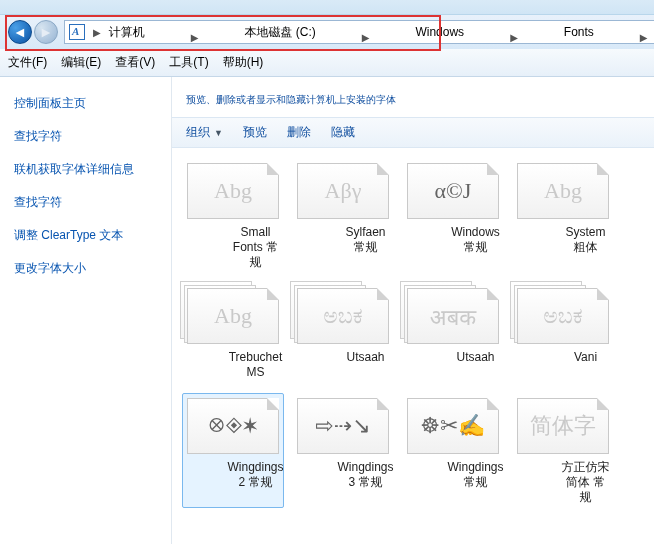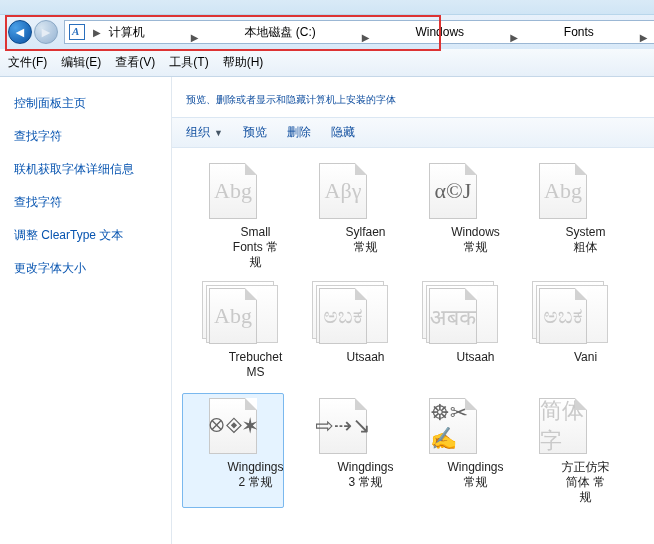--- a/index.html
+++ b/index.html
@@ -139,21 +139,21 @@
     align-items:center;
     padding: 4px 2px 2px 2px;
     border: 1px solid transparent;
     border-radius: 2px;
   }
   .font-item.selected {
     background: #e5f3ff;
     border-color: #7ab8ee;
   }
   .thumb {
-    width: 48px; height: 56px;
+    width: 92px; height: 56px;
     background: linear-gradient(#fff,#f1f1f1);
     border: 1px solid #c9c9c9;
     position: relative;
     display:flex; align-items:center; justify-content:center;
     font-family: Georgia, serif;
     color: #646464;
     font-size: 22px;
   }
   .thumb.faded { color:#c9c9c9; }
   .thumb.stack::before, .thumb.stack::after {

